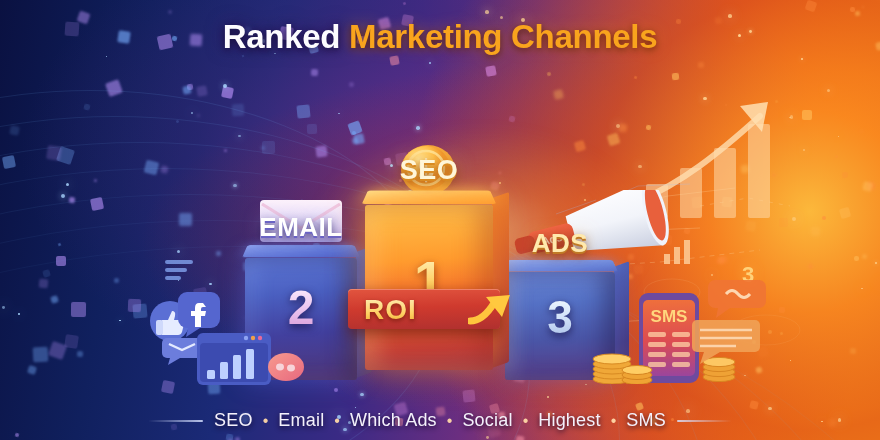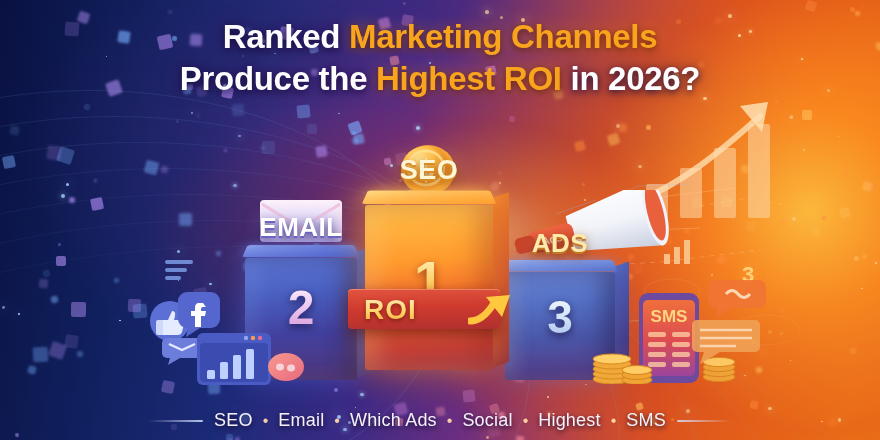--- a/index.html
+++ b/index.html
@@ -494,25 +494,20 @@
       <rect x="12" y="9" width="6" height="17"></rect>
       <rect x="22" y="2" width="6" height="24"></rect>
     </g>
   </svg>
 
   <div class="headline">
     <div class="line">
       <span>Ranked</span>
       <span class="hl">Marketing Channels</span>
     </div>
-    <div class="line">
-      <span>Produce the</span>
-      <span class="hl">Highest ROI</span>
-      <span>in 2026?</span>
-    </div>
   </div>
 
   <div class="stage">
 
     <svg class="ico coin-seo" viewBox="0 0 60 56">
       <ellipse cx="30" cy="28" rx="27" ry="25" fill="#f2a438"></ellipse>
       <ellipse cx="28" cy="26" rx="24" ry="22" fill="url(#cg)"></ellipse>
       <ellipse cx="28" cy="26" rx="18" ry="17" fill="none" stroke="#ffe49a" stroke-width="2.5" opacity=".85"></ellipse>
       <text x="28" y="36" text-anchor="middle" font-family="DejaVu Sans, sans-serif" font-size="26" font-weight="bold" fill="#fff0bd">$</text>
       <defs>

